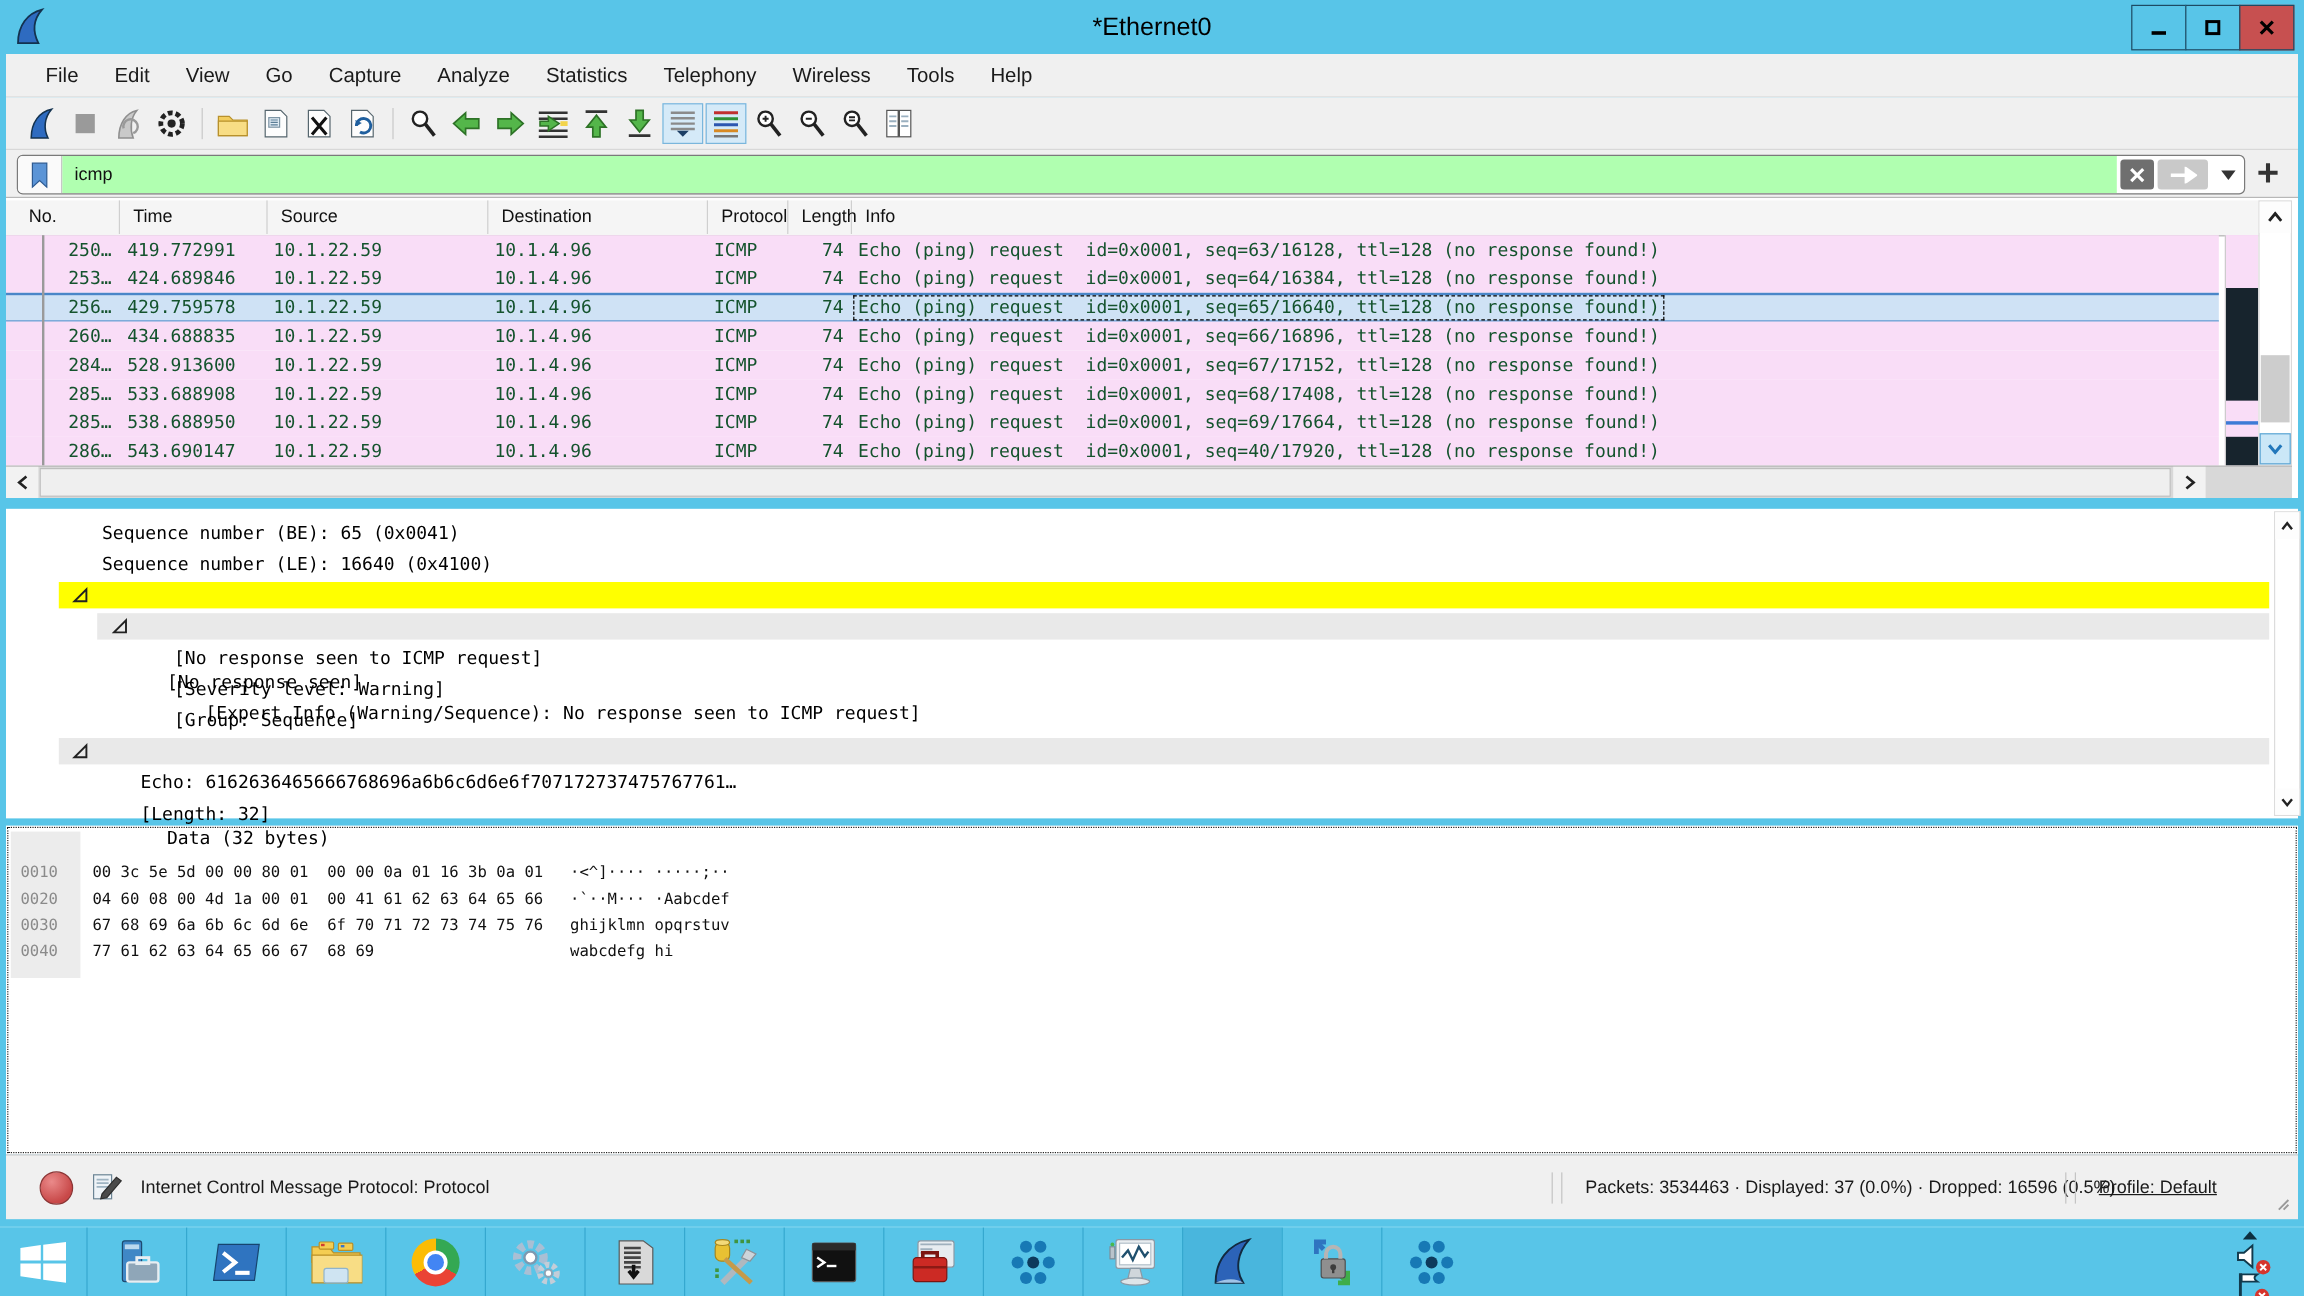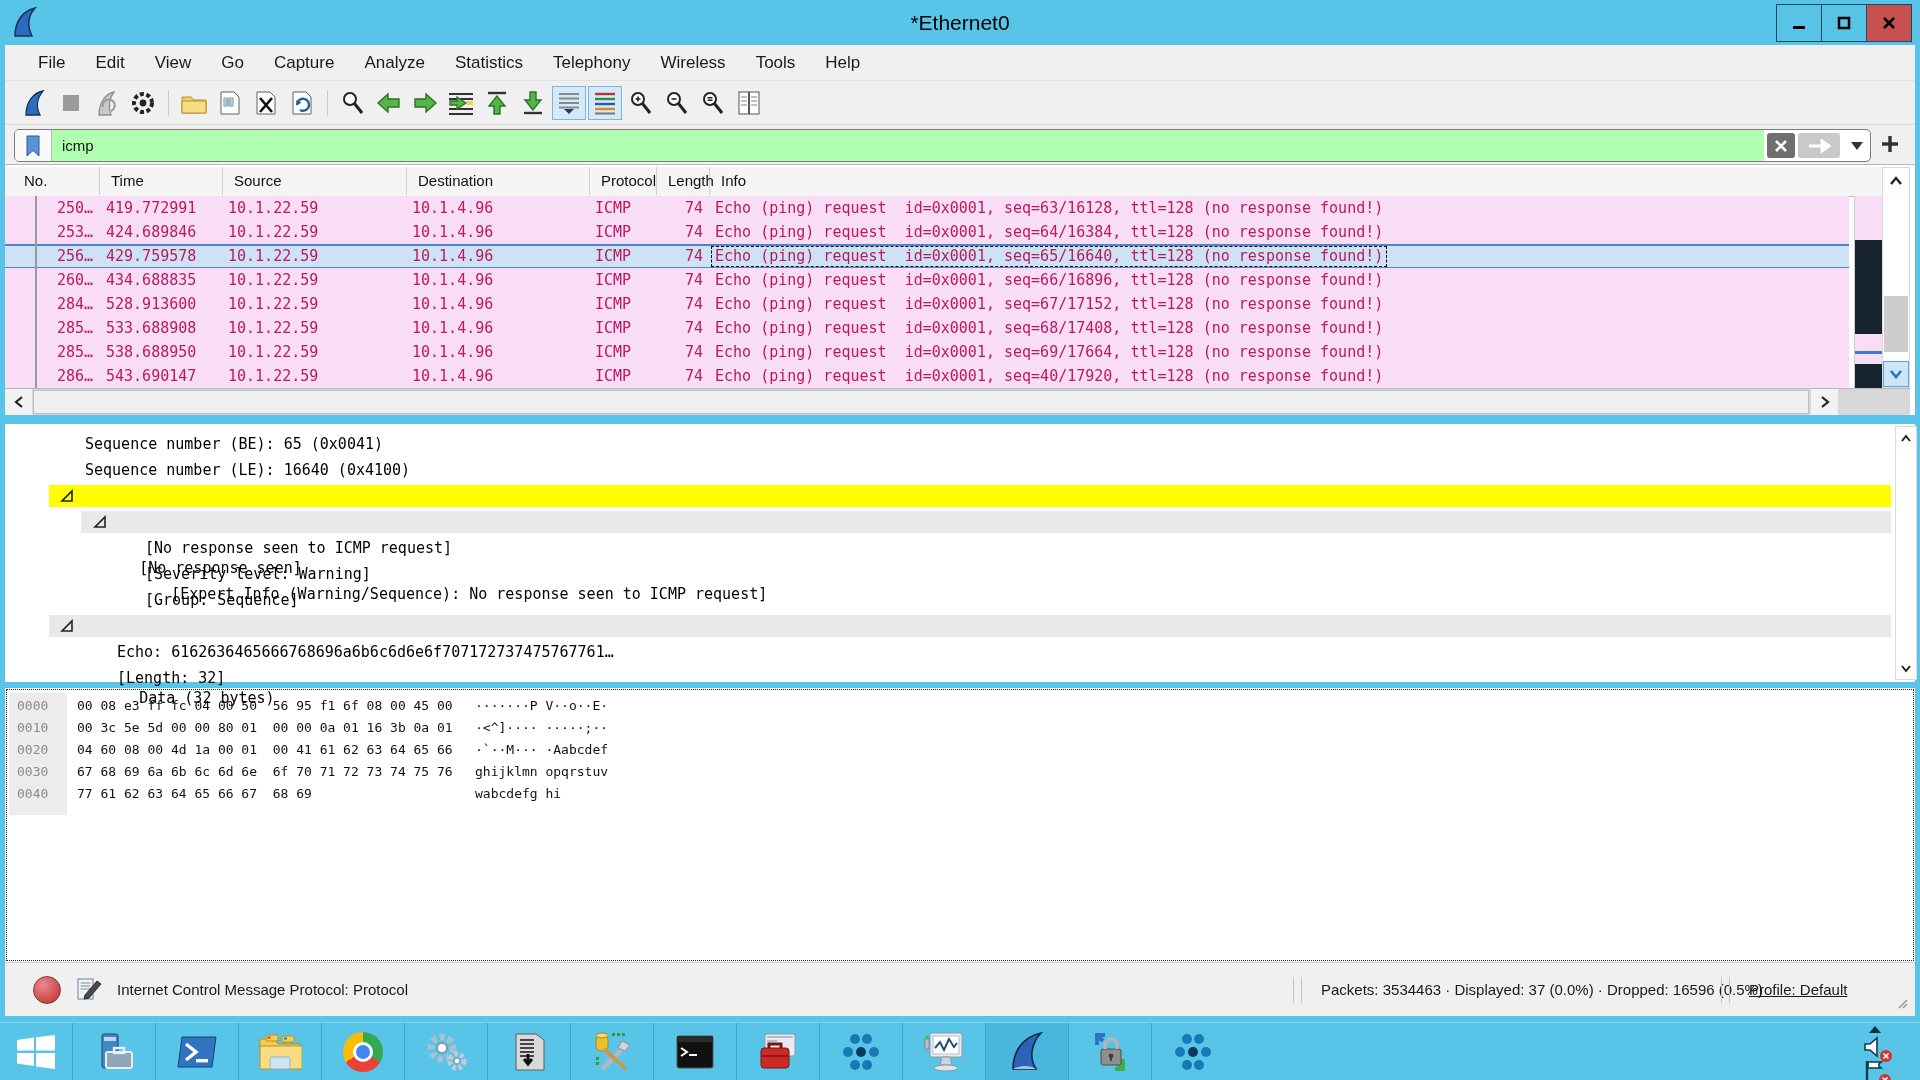--- a/index.html
+++ b/index.html
@@ -44,21 +44,21 @@
   .caret-down{width:0;height:0;border-left:6px solid transparent;border-right:6px solid transparent;border-top:8px solid #333;}
   .fplus{left:1874px;top:8px;}
 
   
   .plist{left:5px;top:165px;width:1910px;height:250px;background:#fff;font-family:"DejaVu Sans Mono","Liberation Mono",monospace;}
   .phead{left:0;top:2px;width:1905px;height:29px;background:#f5f5f5;border-bottom:1px solid #b5b5b5;font-family:"Liberation Sans",sans-serif;}
   .phc{position:absolute;top:0;height:28px;line-height:28px;font-size:15px;color:#111;
        border-right:1px solid #cfcfcf;box-sizing:border-box;padding-left:11px;white-space:nowrap;}
   .prows{left:0;top:31px;width:1844px;height:192px;}
   .prow{position:absolute;left:0;width:1844px;height:24px;background:#f9ddf7;font-size:15px;}
-  .prow span{position:absolute;top:0;height:24px;line-height:24px;white-space:pre;color:#be185d;}
+  .prow span{position:absolute;top:0;height:24px;line-height:24px;white-space:pre;color:#14532d;}
   .prow .c-no{left:14px;width:74px;text-align:right;}
   .prow .c-time{left:101px;}
   .prow .c-src{left:223px;}
   .prow .c-dst{left:407px;}
   .prow .c-proto{left:590px;}
   .prow .c-len{left:632px;width:66px;text-align:right;}
   .prow .c-info{left:706px;padding:0 4px;}
   .prow.sel{background:#cfe2f5;border-top:2px solid #4a86c8;border-bottom:1px solid #4a86c8;height:21px;}
   .prow.sel span{height:21px;line-height:21px;}
   .prow.sel .c-info{outline:1px dashed #000;outline-offset:-1px;}
@@ -480,21 +480,20 @@
       <div class="sbtn" style="top:230px;width:20px;height:22px;">
         <svg width="12" height="9">
             <path d="M2 2 L6 7 L10 2" fill="none" stroke="#222" stroke-width="2"></path>
           </svg>
       </div>
     </div>
   </div>
 
   <div class="abs hexpane">
     <div class="abs hexgutter"></div>
-    <div class="hrow" style="top:7px;"><span class="off">0000</span><span class="hx">00 08 e3 ff fc 04 00 50  56 95 f1 6f 08 00 45 00</span><span class="asc">·······P V··o··E·</span></div>
     <div class="hrow" style="top:29px;"><span class="off">0010</span><span class="hx">00 3c 5e 5d 00 00 80 01  00 00 0a 01 16 3b 0a 01</span><span class="asc">·&lt;^]···· ·····;··</span></div>
     <div class="hrow" style="top:51px;"><span class="off">0020</span><span class="hx">04 60 08 00 4d 1a 00 01  00 41 61 62 63 64 65 66</span><span class="asc">·`··M··· ·Aabcdef</span></div>
     <div class="hrow" style="top:73px;"><span class="off">0030</span><span class="hx">67 68 69 6a 6b 6c 6d 6e  6f 70 71 72 73 74 75 76</span><span class="asc">ghijklmn opqrstuv</span></div>
     <div class="hrow" style="top:95px;"><span class="off">0040</span><span class="hx">77 61 62 63 64 65 66 67  68 69</span><span class="asc">wabcdefg hi</span></div>
   </div>
 
   <div class="abs statusbar">
     <div class="abs expert-dot"></div>
     <div class="abs" style="left:70px;top:12px;">
       <svg width="28" height="28" viewBox="0 0 28 28">

